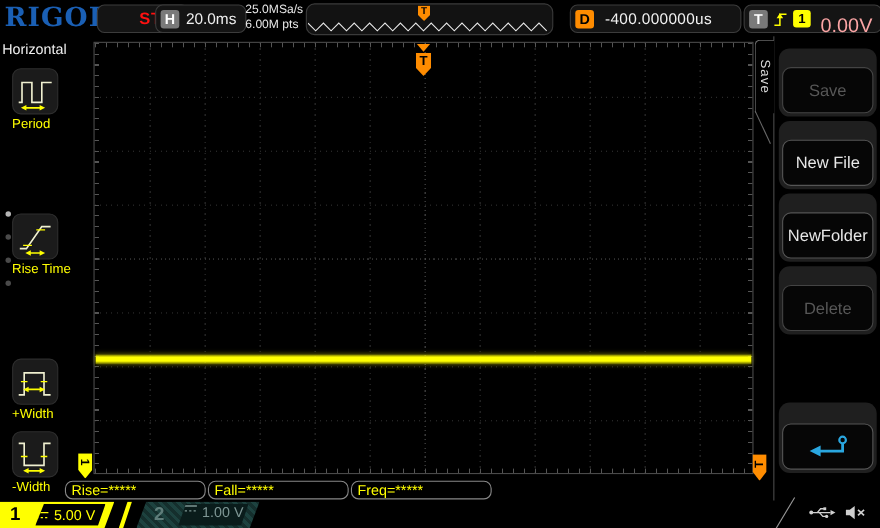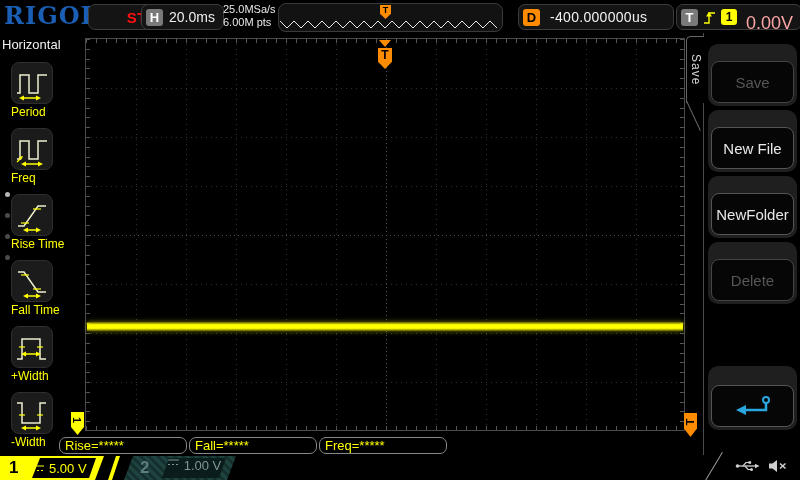--- a/index.html
+++ b/index.html
@@ -167,61 +167,35 @@
         <svg width="34" height="36" viewBox="0 0 34 36">
       <path d="M2,28 h3 v-18 h9 v18 h9 v-18 h9" stroke="#f0f0d0" stroke-width="1.5" fill="none"></path>
       <line x1="8" y1="33" x2="22" y2="33" stroke="#ffff00" stroke-width="1.5"></line>
       <path d="M4,33 l5,-2.5 v5 z" fill="#ffff00"></path>
           <path d="M26,33 l-5,-2.5 v5 z" fill="#ffff00"></path>
     </svg>
       </div>
     <div class="lbl">Period</div>
   </div>
 
-  <div class="lm-item" style="top:128px">
-    <div class="icon-btn">
-        <svg width="34" height="36" viewBox="0 0 34 36">
-      <path d="M2,28 h3 v-18 h9 v18 h9 v-18 h9" stroke="#f0f0d0" stroke-width="1.5" fill="none"></path>
-      <path d="M2,31 l5,-5" stroke="#ffff00" stroke-width="1.3" fill="none"></path>
-      <path d="M8,25 l-4,1 l2,3 z" fill="#ffff00"></path>
-      <line x1="10" y1="33" x2="24" y2="33" stroke="#ffff00" stroke-width="1.5"></line>
-      <path d="M6,33 l5,-2.5 v5 z" fill="#ffff00"></path>
-          <path d="M28,33 l-5,-2.5 v5 z" fill="#ffff00"></path>
-    </svg>
-      </div>
-    <div class="lbl">Freq</div>
-  </div>
 
   <div class="lm-item" style="top:194px">
     <div class="icon-btn">
         <svg width="34" height="36" viewBox="0 0 34 36">
       <path d="M3,29 h6 l14,-20 h8" stroke="#f0f0d0" stroke-width="1.5" fill="none"></path>
       <line x1="6" y1="26" x2="14" y2="26" stroke="#ffff00" stroke-width="1.2"></line>
       <line x1="18" y1="12" x2="26" y2="12" stroke="#ffff00" stroke-width="1.2"></line>
       <line x1="12" y1="33" x2="22" y2="33" stroke="#ffff00" stroke-width="1.5"></line>
       <path d="M8,33 l5,-2.5 v5 z" fill="#ffff00"></path>
           <path d="M26,33 l-5,-2.5 v5 z" fill="#ffff00"></path>
     </svg>
       </div>
     <div class="lbl">Rise Time</div>
   </div>
 
-  <div class="lm-item" style="top:260px">
-    <div class="icon-btn">
-        <svg width="34" height="36" viewBox="0 0 34 36">
-      <path d="M3,9 h6 l14,20 h8" stroke="#f0f0d0" stroke-width="1.5" fill="none"></path>
-      <line x1="6" y1="12" x2="14" y2="12" stroke="#ffff00" stroke-width="1.2"></line>
-      <line x1="18" y1="26" x2="26" y2="26" stroke="#ffff00" stroke-width="1.2"></line>
-      <line x1="12" y1="33" x2="22" y2="33" stroke="#ffff00" stroke-width="1.5"></line>
-      <path d="M8,33 l5,-2.5 v5 z" fill="#ffff00"></path>
-          <path d="M26,33 l-5,-2.5 v5 z" fill="#ffff00"></path>
-    </svg>
-      </div>
-    <div class="lbl">Fall Time</div>
-  </div>
 
   <div class="lm-item" style="top:326px">
     <div class="icon-btn">
         <svg width="34" height="36" viewBox="0 0 34 36">
       <path d="M2,30 h5 v-20 h18 v20 h6" stroke="#f0f0d0" stroke-width="1.5" fill="none"></path>
       <line x1="4" y1="18" x2="10" y2="18" stroke="#ffff00" stroke-width="1.2"></line>
       <line x1="22" y1="18" x2="28" y2="18" stroke="#ffff00" stroke-width="1.2"></line>
       <line x1="10" y1="25" x2="22" y2="25" stroke="#ffff00" stroke-width="1.5"></line>
       <path d="M6,25 l5,-2.5 v5 z" fill="#ffff00"></path>
           <path d="M26,25 l-5,-2.5 v5 z" fill="#ffff00"></path>

